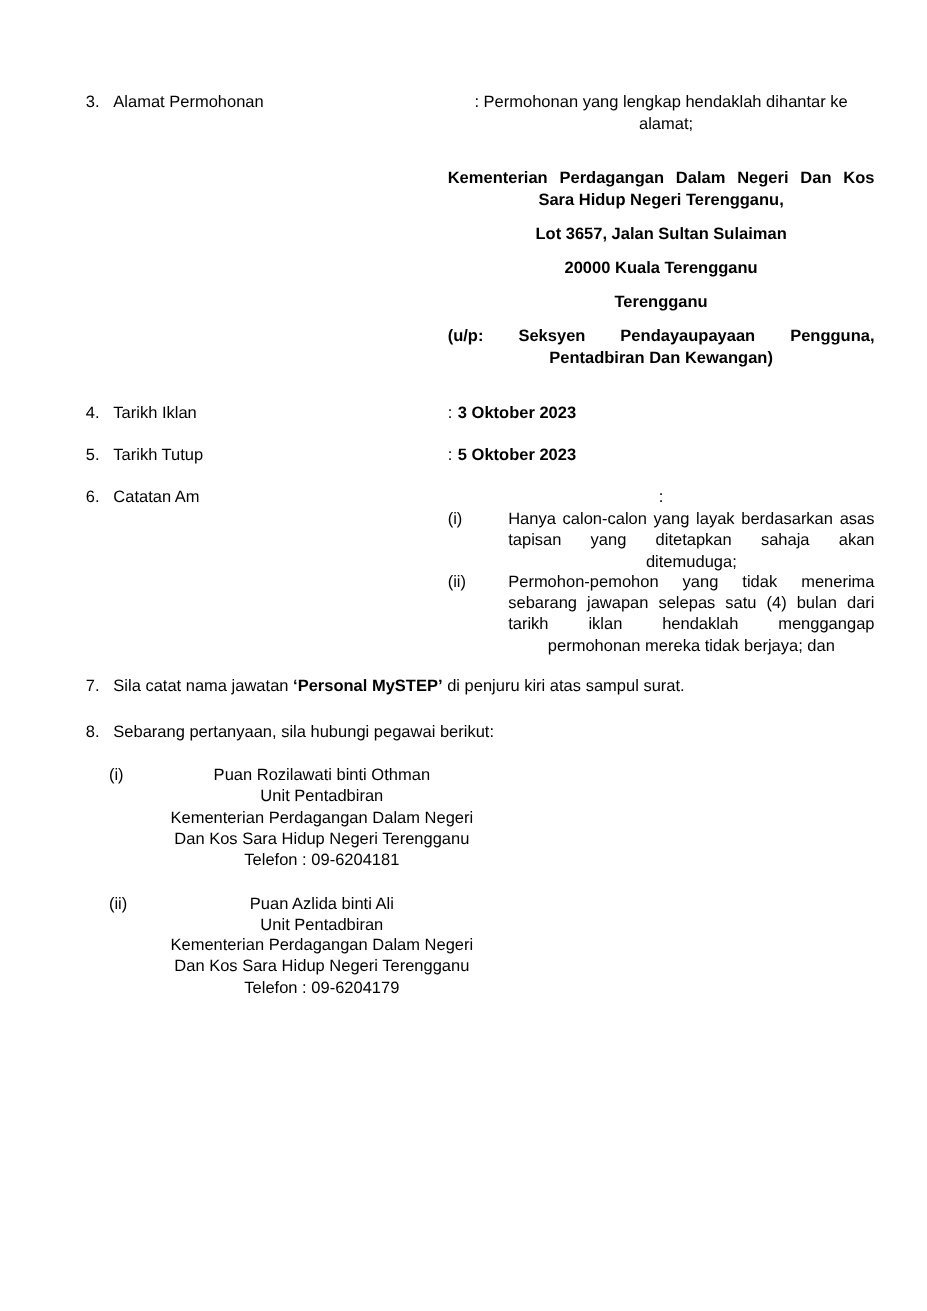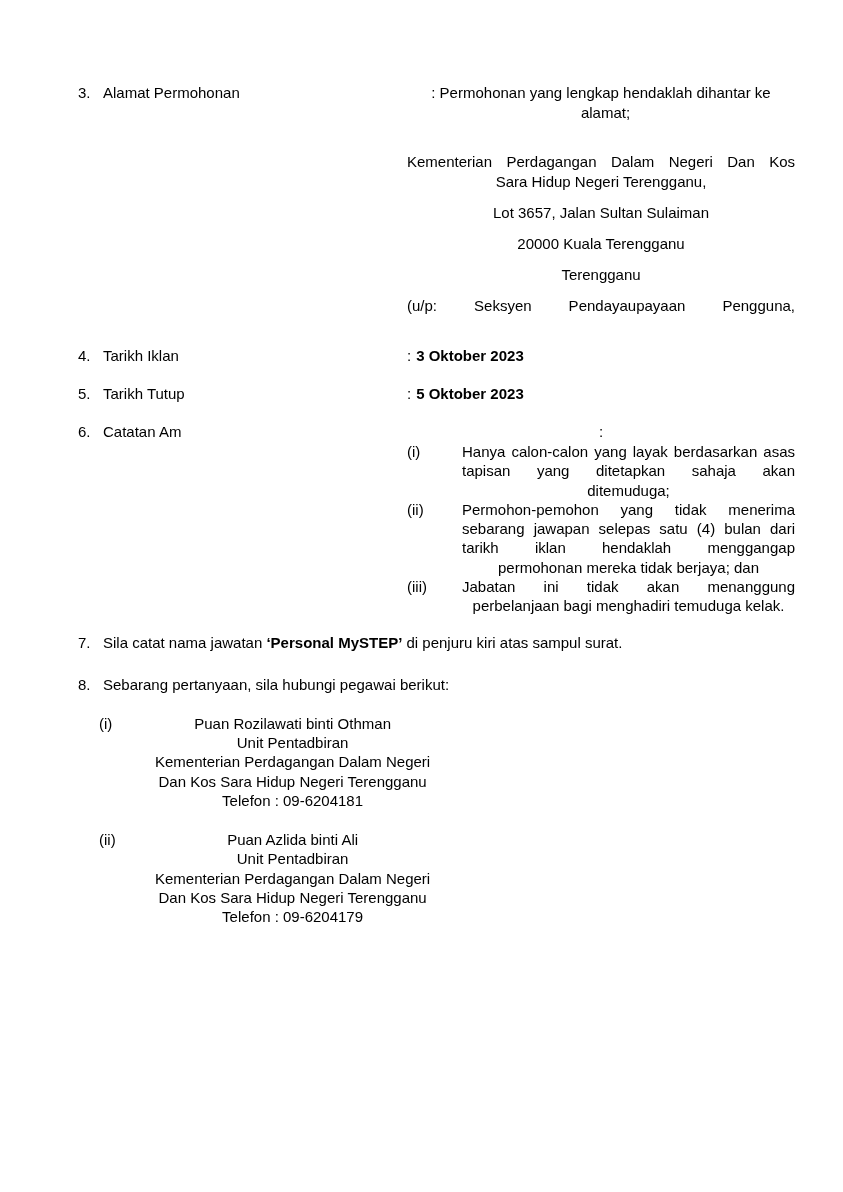--- a/index.html
+++ b/index.html
@@ -22,21 +22,21 @@
   .value { width: 388px; flex: none; }
   .vline { display: block; text-align: center; }
   .indent2 { padding-left: 9px; }
   .colon { display: inline-block; margin-right: 5px; }
   .bold { font-weight: bold; }
 
   .addr {
     margin-left: 407px;
     width: 388px;
     margin-top: 29px;
-    font-weight: normal;
+    font-weight: bold;
   }
   .para { margin: 0 0 11px 0; }
   .para:last-child { margin-bottom: 0; }
   .spread { text-align: justify; text-align-last: justify; }
 
   .mt-item4 { margin-top: 30px; }
   .mt-item  { margin-top: 18px; }
   .mt-item7 { margin-top: 17px; }
   .mt-item8 { margin-top: 22px; }
 
@@ -76,20 +76,21 @@
       <span class="vline">Lot 3657, Jalan Sultan Sulaiman</span>
     </p>
     <p class="para">
       <span class="vline">20000 Kuala Terengganu</span>
     </p>
     <p class="para">
       <span class="vline">Terengganu</span>
     </p>
     <p class="para">
       <span class="vline spread">(u/p: Seksyen Pendayaupayaan Pengguna,</span>
+      <span class="vline">Pentadbiran Dan Kewangan)</span>
     </p>
   </div>
 
   <div class="row mt-item4">
     <div class="num">4.</div>
     <div class="label">Tarikh Iklan</div>
     <div class="value">
       <span class="colon">:</span><span class="bold">3 Oktober 2023</span>
     </div>
   </div>
@@ -118,27 +119,20 @@
         </div>
         <div class="note">
           <div class="marker">(ii)</div>
           <div class="ntext">
             <span class="vline spread">Permohon-pemohon yang tidak menerima</span>
             <span class="vline spread">sebarang jawapan selepas satu (4) bulan dari</span>
             <span class="vline spread">tarikh iklan hendaklah menggangap</span>
             <span class="vline">permohonan mereka tidak berjaya; dan</span>
           </div>
         </div>
-        <div class="note">
-          <div class="marker">(iii)</div>
-          <div class="ntext">
-            <span class="vline spread">Jabatan ini tidak akan menanggung</span>
-            <span class="vline">perbelanjaan bagi menghadiri temuduga kelak.</span>
-          </div>
-        </div>
       </div>
     </div>
   </div>
 
   <div class="row mt-item7">
     <div class="num">7.</div>
     <div class="fulltext"><span>Sila catat nama jawatan </span><span class="bold">‘Personal MySTEP’</span><span> di penjuru kiri atas sampul surat.</span></div>
   </div>
 
   <div class="row mt-item8">

